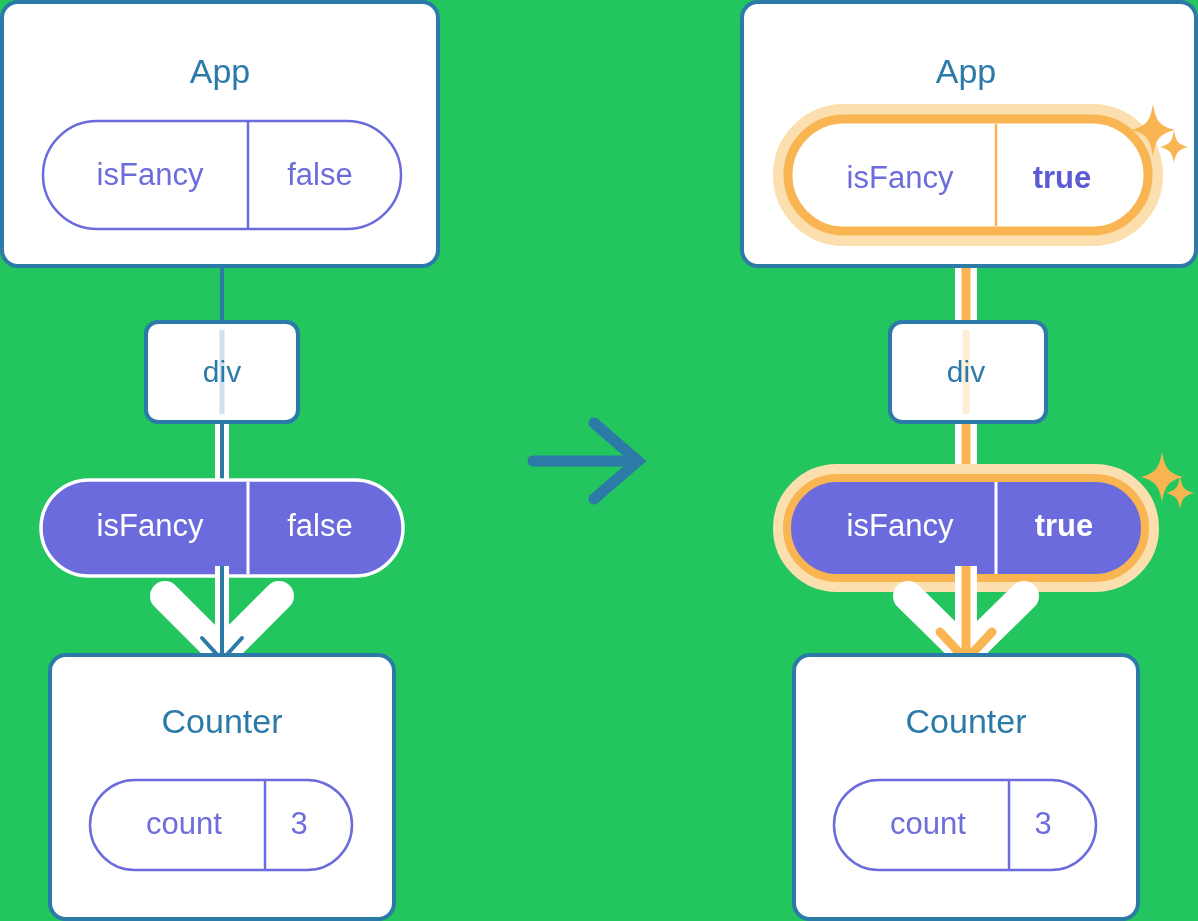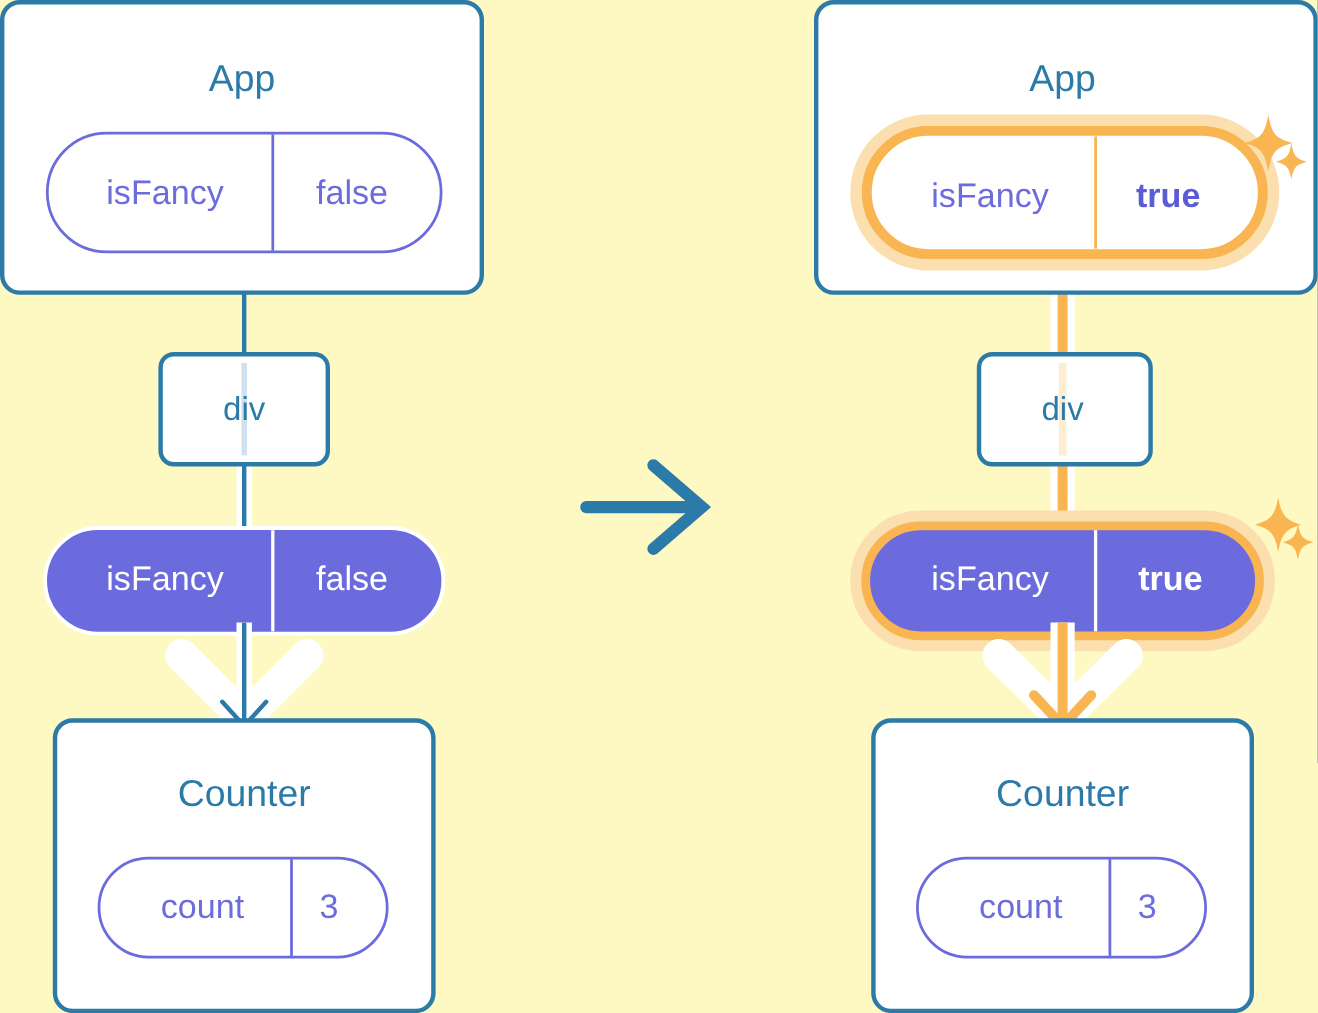--- a/index.html
+++ b/index.html
@@ -10,21 +10,21 @@
   body {
     width: 1198px;
     height: 921px;
     font-family: "Liberation Sans", sans-serif;
     overflow: hidden;
   }
   #stage {
     position: relative;
     width: 1198px;
     height: 921px;
-    background: #fef9c3;
+    background: #22c55e;
   }
   svg.diagram {
     position: absolute;
     left: 0;
     top: 0;
     width: 1198px;
     height: 921px;
     display: block;
   }
   .card-title {

